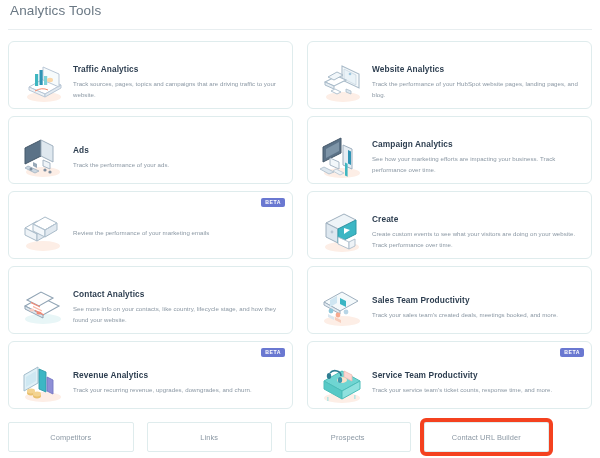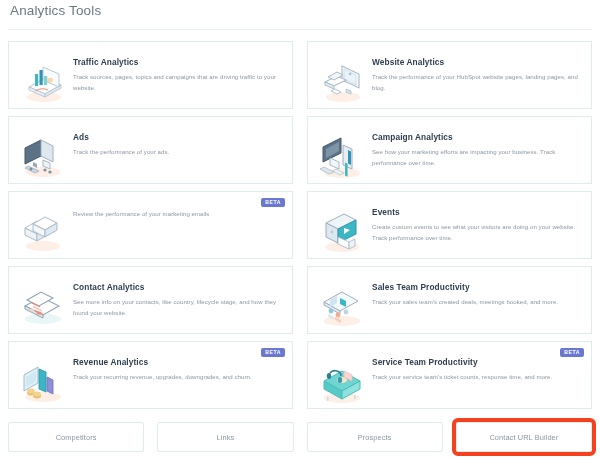--- a/index.html
+++ b/index.html
@@ -31,22 +31,23 @@
     grid-template-columns:285px 285px;
     grid-auto-rows:68px;
     column-gap:14px;
     row-gap:7px;
   }
   .card{
     position:relative;
     box-sizing:border-box;
     background:#fff;
     border:1px solid #dfeced;
-    border-radius:0;
+    border-radius:6px;
     display:flex;
+    align-items:center;
     padding:16px 8px 0 6px;
     overflow:hidden;
   }
   .card-ico{
     flex:0 0 56px;
     height:50px;
     display:flex;align-items:center;justify-content:center;
   }
   .card-ico svg{display:block;}
   .card-txt{
@@ -79,21 +80,21 @@
     font-weight:bold;
     letter-spacing:.5px;
     padding:2px 4px 2px 4px;
     border-radius:2px;
     line-height:1;
   }
 
   
   .footer{
     position:absolute;left:8px;top:422px;
-    width:584px;
+    width:541px;
     display:grid;
     grid-template-columns:repeat(4,1fr);
     column-gap:13px;
   }
   .fbtn{
     box-sizing:border-box;
     height:30px;
     border:1px solid #dfeced;
     border-radius:2px;
     background:#fff;
@@ -219,21 +220,21 @@
 <path d="M8 12 L26 3 L38 9 L20 18 Z" fill="#eef4f8" stroke="#9fb0bf" stroke-width="1"></path>
 <path d="M8 12 L8 26 L20 32 L20 18 Z" fill="#dde7ef" stroke="#9fb0bf" stroke-width="1"></path>
 <path d="M20 18 L38 9 L38 23 L20 32 Z" fill="#3bb6c4" stroke="#2f9aa8" stroke-width="1"></path>
 <path d="M26 17 L32 19 L26 23 Z" fill="#ffffff"></path>
 <path d="M20 26 L31 31 L31 38 L20 33 Z" fill="#ffffff" stroke="#a9bbc9" stroke-width=".9"></path>
 <path d="M31 31 L37 28 L37 35 L31 38 Z" fill="#eef3f7" stroke="#a9bbc9" stroke-width=".9"></path>
 <circle cx="14" cy="21" r="1.4" fill="#b7c6d3"></circle>
 </svg>
         </div>
         <div class="card-txt">
-          <div class="card-title">Events</div>
+          <div class="card-title">Create</div>
           <div class="card-desc">Create custom events to see what your visitors are doing on your website. Track performance over time.</div>
         </div>
       </div>
       <div class="card">
         <div class="card-ico">
           <svg width="48" height="44" viewBox="0 0 48 44">
 <ellipse cx="24" cy="33" rx="18" ry="5" fill="#e8f6f7"></ellipse>
 <path d="M6 20 L22 11 L40 20 L24 29 Z" fill="#ffffff" stroke="#8fa3b4" stroke-width="1.1"></path>
 <path d="M6 20 L6 23 L24 32 L24 29 Z" fill="#dfe8ef" stroke="#8fa3b4" stroke-width="1"></path>
 <path d="M8 14 L22 6 L34 12 L20 20 Z" fill="#fdfdfd" stroke="#8fa3b4" stroke-width="1.1"></path>

